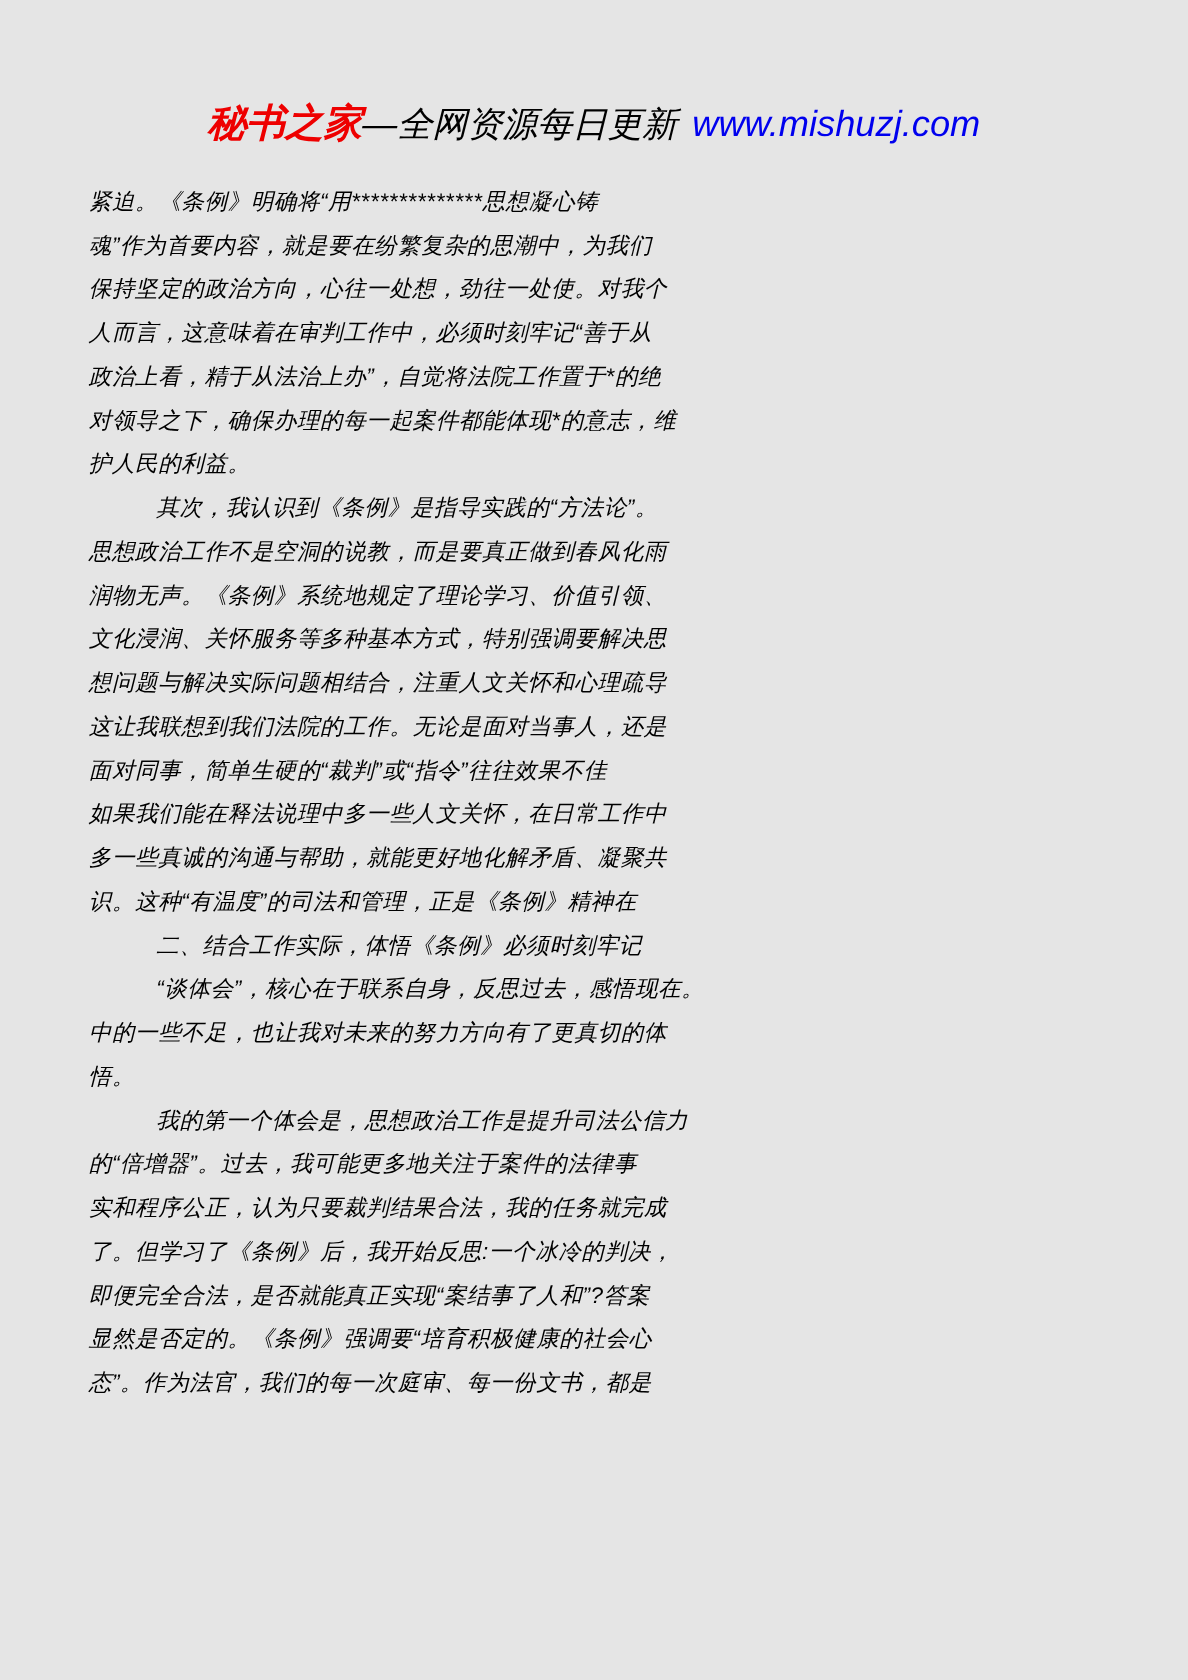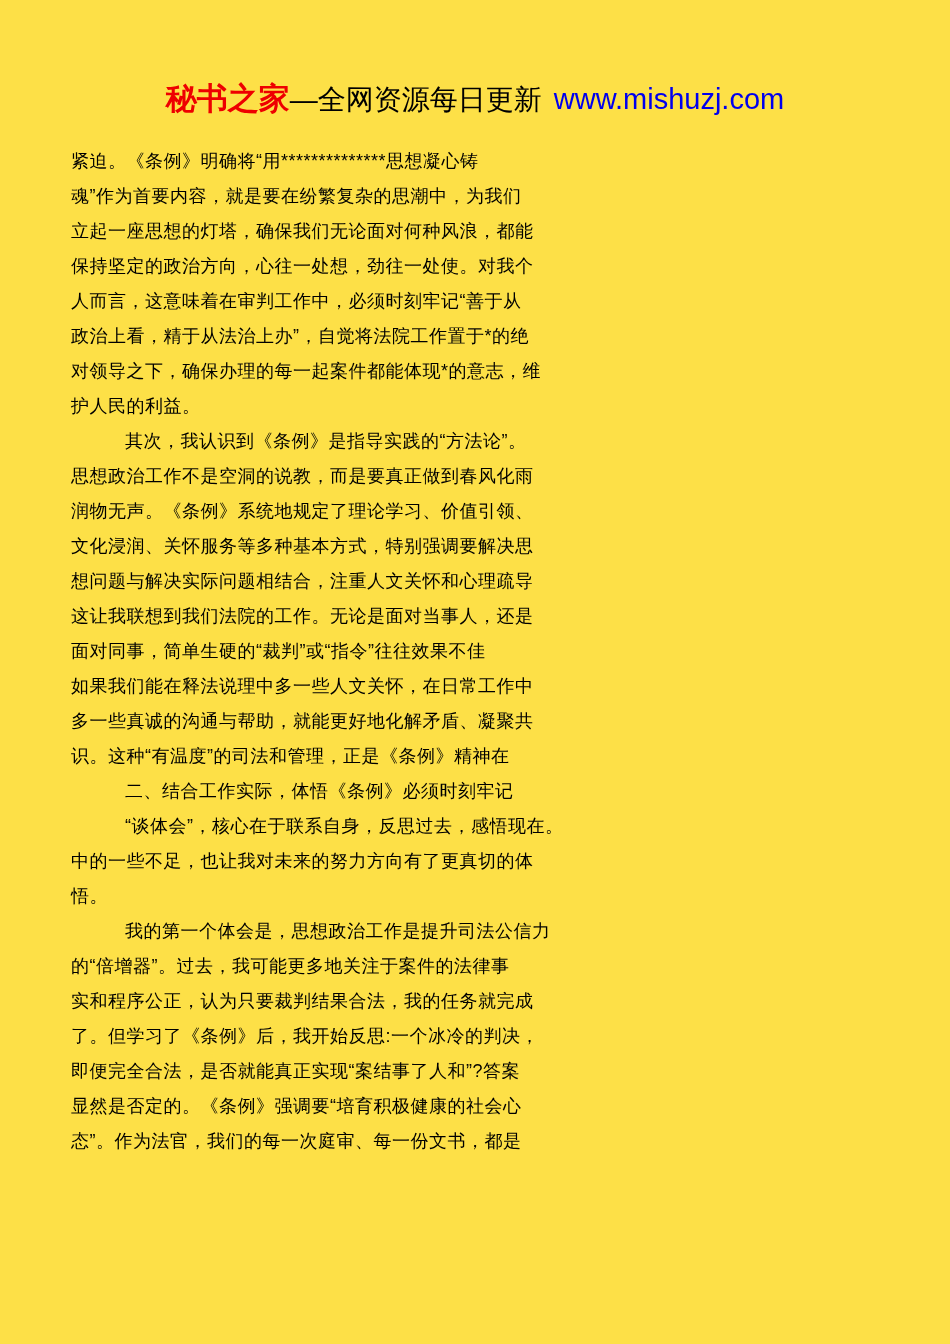--- a/index.html
+++ b/index.html
@@ -10,22 +10,23 @@
   body {
     width: 950px;
     height: 1344px;
     overflow: hidden;
     font-family: "Liberation Sans", sans-serif;
     color: #000000;
   }
   .page {
     width: 950px;
     height: 1344px;
-    background: #fde047;
+    background: #e5e5e5;
     position: relative;
+    font-style: italic;
   }
   .header {
     padding-top: 82px;
     text-align: center;
     font-size: 28px;
     line-height: 34px;
     white-space: nowrap;
   }
   .site-name {
     font-weight: bold;
@@ -66,21 +67,20 @@
 
 <div class="page">
 
   <div class="header">
     <span class="site-name" style="color: rgb(238, 0, 0);">秘书之家</span><span class="dash">—</span><span class="tagline">全网资源每日更新</span><a class="url" style="color: rgb(0, 0, 238);">www.mishuzj.com</a>
   </div>
 
   <div class="content">
     <div class="line">紧迫。《条例》明确将“用**************思想凝心铸</div>
     <div class="line">魂”作为首要内容，就是要在纷繁复杂的思潮中，为我们</div>
-    <div class="line">立起一座思想的灯塔，确保我们无论面对何种风浪，都能</div>
     <div class="line">保持坚定的政治方向，心往一处想，劲往一处使。对我个</div>
     <div class="line">人而言，这意味着在审判工作中，必须时刻牢记“善于从</div>
     <div class="line">政治上看，精于从法治上办”，自觉将法院工作置于*的绝</div>
     <div class="line">对领导之下，确保办理的每一起案件都能体现*的意志，维</div>
     <div class="line">护人民的利益。</div>
     <div class="line indent">其次，我认识到《条例》是指导实践的“方法论”。</div>
     <div class="line">思想政治工作不是空洞的说教，而是要真正做到春风化雨</div>
     <div class="line">润物无声。《条例》系统地规定了理论学习、价值引领、</div>
     <div class="line">文化浸润、关怀服务等多种基本方式，特别强调要解决思</div>
     <div class="line">想问题与解决实际问题相结合，注重人文关怀和心理疏导</div>

